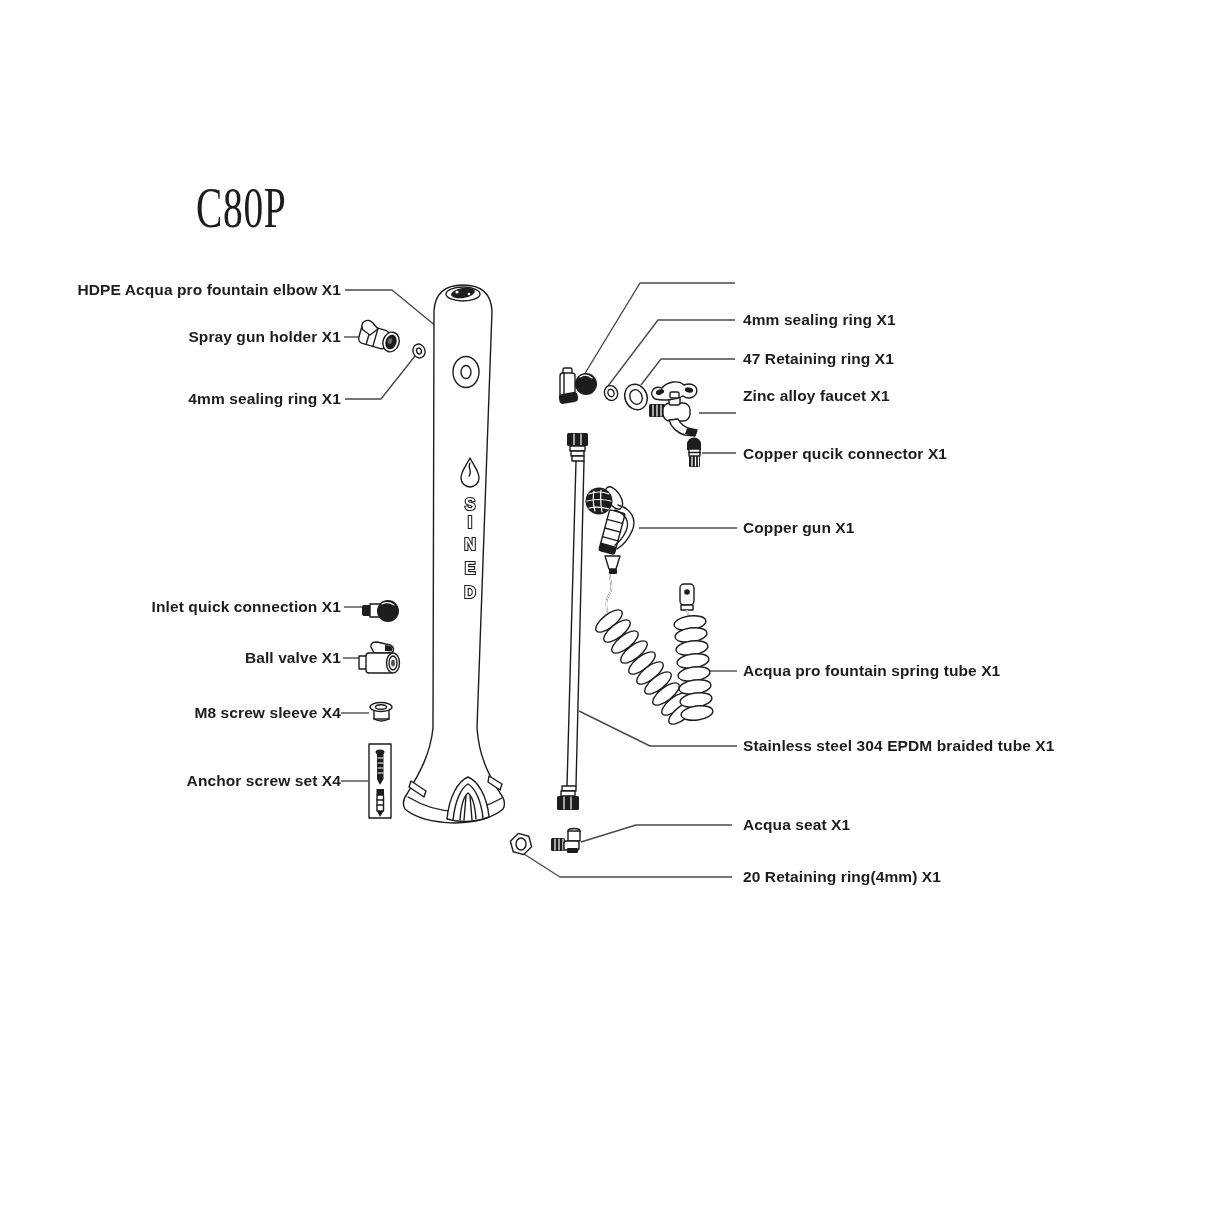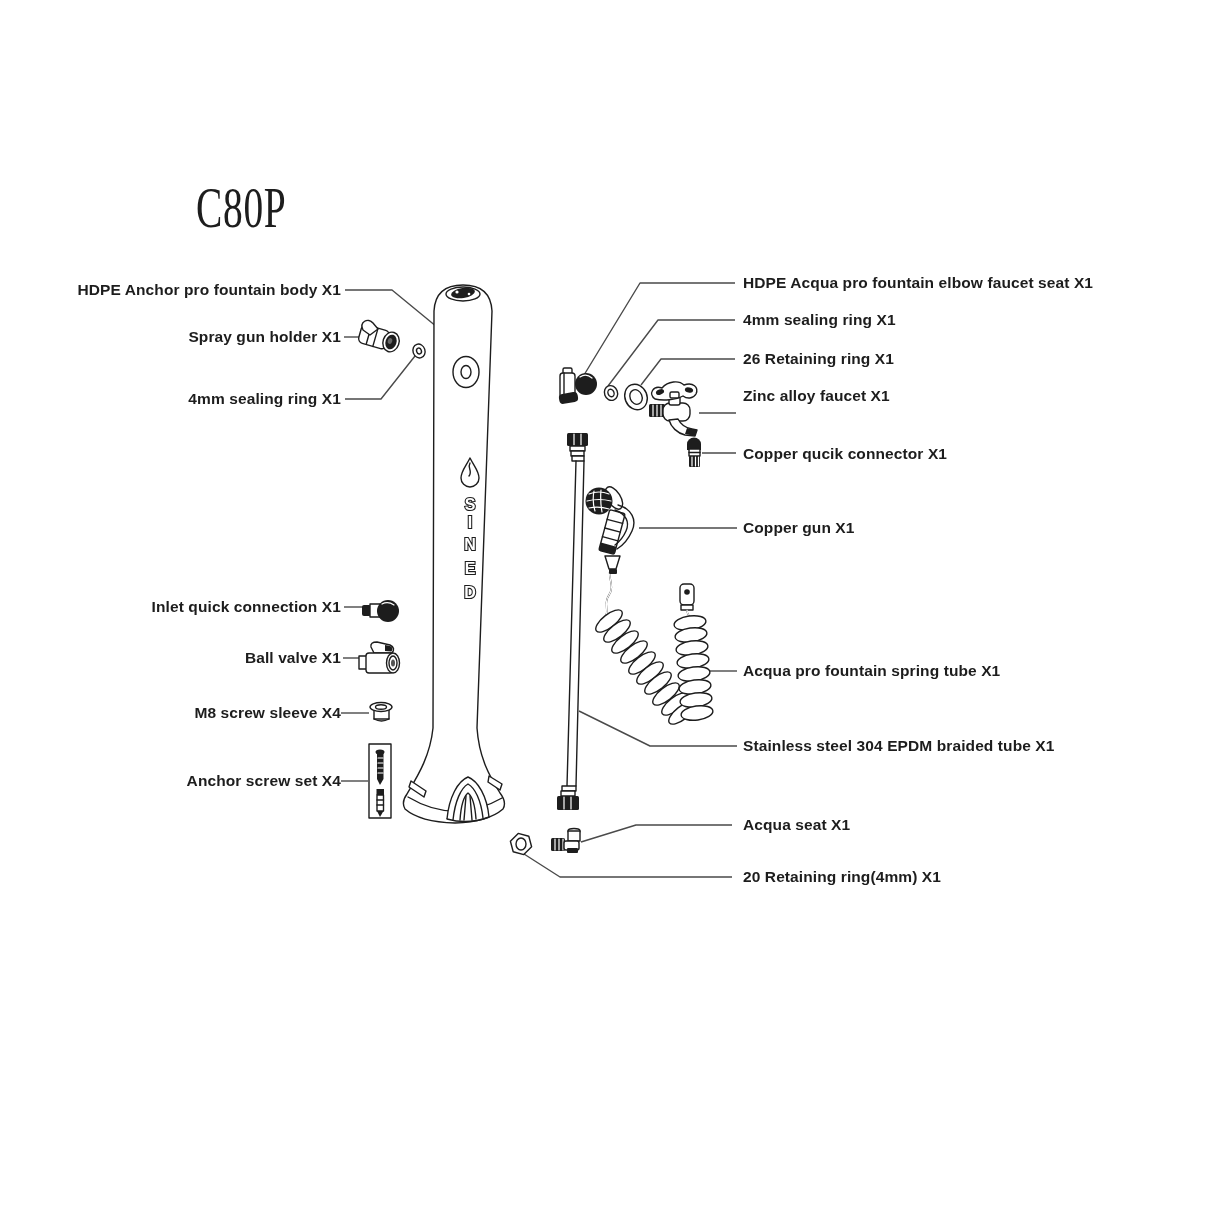--- a/index.html
+++ b/index.html
@@ -250,31 +250,30 @@
       <rect class="b" x="567" y="848" width="11" height="5" rx="1"></rect>
     </g>
 
     <g>
       <path class="f" d="M531.6,846.8 L523.8,854.6 L513.2,851.8 L510.4,841.2 L518.2,833.4 L528.8,836.2 Z"></path>
       <ellipse class="k" cx="521" cy="844" rx="5" ry="6" stroke-width="2.4"></ellipse>
     </g>
 
   </svg>
 
-  <div class="lbl left" style="top:290px">HDPE Anchor pro fountain body X1</div>
+  <div class="lbl left" style="top:290px">HDPE Acqua pro fountain elbow X1</div>
   <div class="lbl left" style="top:337px">Spray gun holder X1</div>
   <div class="lbl left" style="top:399px">4mm sealing ring X1</div>
   <div class="lbl left" style="top:607px">Inlet quick connection X1</div>
   <div class="lbl left" style="top:658px">Ball valve X1</div>
   <div class="lbl left" style="top:713px">M8 screw sleeve X4</div>
   <div class="lbl left" style="top:781px">Anchor screw set X4</div>
 
-  <div class="lbl right" style="top:283px">HDPE Acqua pro fountain elbow faucet seat X1</div>
   <div class="lbl right" style="top:320px">4mm sealing ring X1</div>
-  <div class="lbl right" style="top:359px">26 Retaining ring X1</div>
+  <div class="lbl right" style="top:359px">47 Retaining ring X1</div>
   <div class="lbl right" style="top:396px">Zinc alloy faucet X1</div>
   <div class="lbl right" style="top:454px">Copper qucik connector X1</div>
   <div class="lbl right" style="top:528px">Copper gun X1</div>
   <div class="lbl right" style="top:671px">Acqua pro fountain spring tube X1</div>
   <div class="lbl right" style="top:746px">Stainless steel 304 EPDM braided tube X1</div>
   <div class="lbl right" style="top:825px">Acqua seat X1</div>
   <div class="lbl right" style="top:877px">20 Retaining ring(4mm) X1</div>
 
 </div>
 

